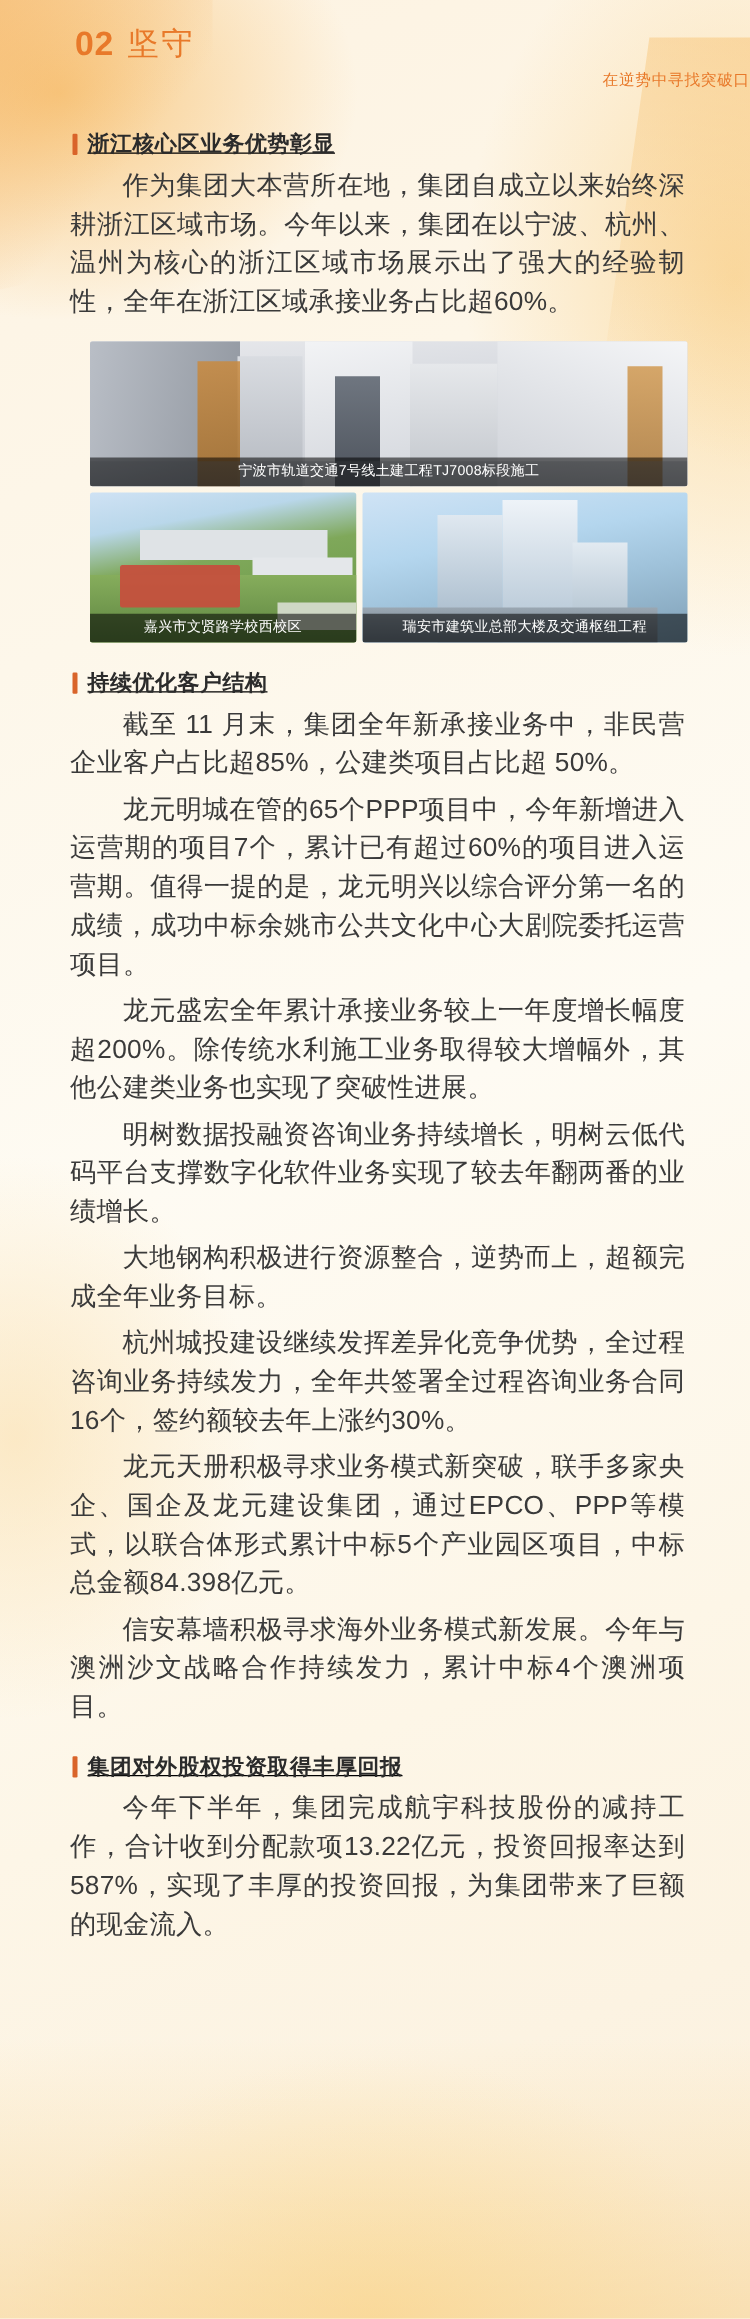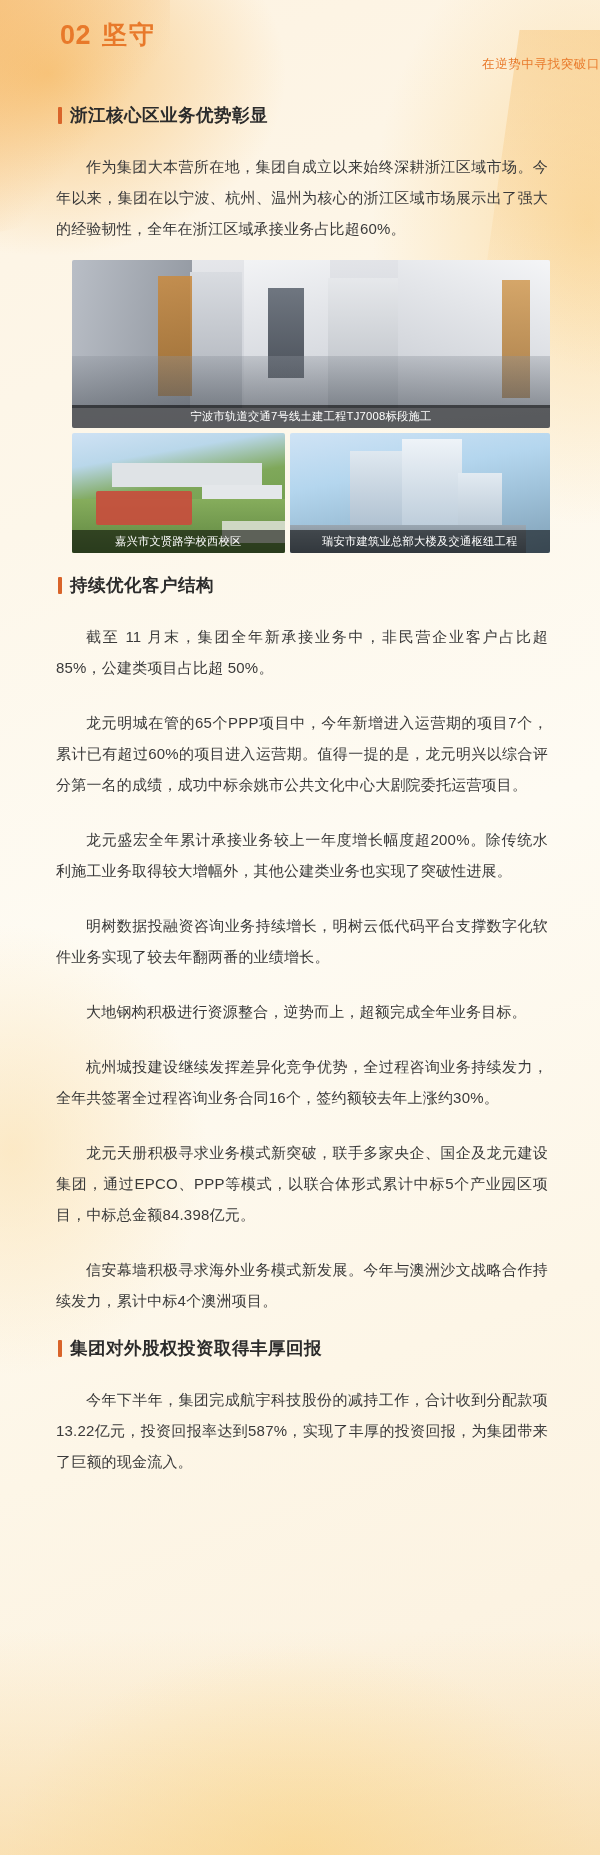--- a/index.html
+++ b/index.html
@@ -63,58 +63,59 @@
   }
   .sec-num {
     font-size: 27px;
     font-weight: bold;
     color: #e8792a;
     font-family: "Liberation Sans", sans-serif;
     letter-spacing: 0.5px;
   }
   .sec-title {
     font-size: 25px;
-    font-weight: bold;
+    font-weight: normal;
     color: #e8792a;
     letter-spacing: 2px;
   }
   .sec-sub {
     margin-top: 5px;
     margin-left: 2px;
     font-size: 12.5px;
     color: #e8792a;
     letter-spacing: 0.6px;
     text-align: right;
   }
 
   
   .h2 {
     display: flex;
     align-items: center;
     margin: 20px 12px 6px 58px;
+    text-decoration: underline;
   }
   .h2 .bar {
     display: inline-block;
     width: 4px;
     height: 17px;
     background: #d9642a;
     margin-right: 8px;
     border-radius: 1px;
   }
   .h2 .txt {
     font-size: 17.5px;
     font-weight: bold;
     color: #2b2b2b;
     letter-spacing: 0.5px;
   }
 
   
   .para {
-    margin: 24px 52px 0 56px;
-    font-size: 15px;
+    margin: 6px 52px 0 56px;
+    font-size: 21px;
     line-height: 31px;
     color: #3a3a3a;
     text-align: justify;
     text-indent: 2em;
     letter-spacing: 0.2px;
   }
 
   
   .photos {
     margin: 16px 50px 0 72px;
@@ -135,21 +136,21 @@
     background: rgba(0,0,0,0.55);
     color: #fff;
     font-size: 11.3px;
     letter-spacing: 0.2px;
     text-align: center;
     line-height: 15px;
     white-space: nowrap;
     overflow: hidden;
   }
   .photo-top {
-    height: 168px;
+    height: 116px;
     margin-bottom: 5px;
     background:
       linear-gradient(175deg, #e8e9ec 0%, #d6d9df 40%, #c2c6cd 100%);
   }
   .photo-row {
     display: flex;
     gap: 5px;
   }
   .photo-bl, .photo-br {
     width: 224px;

